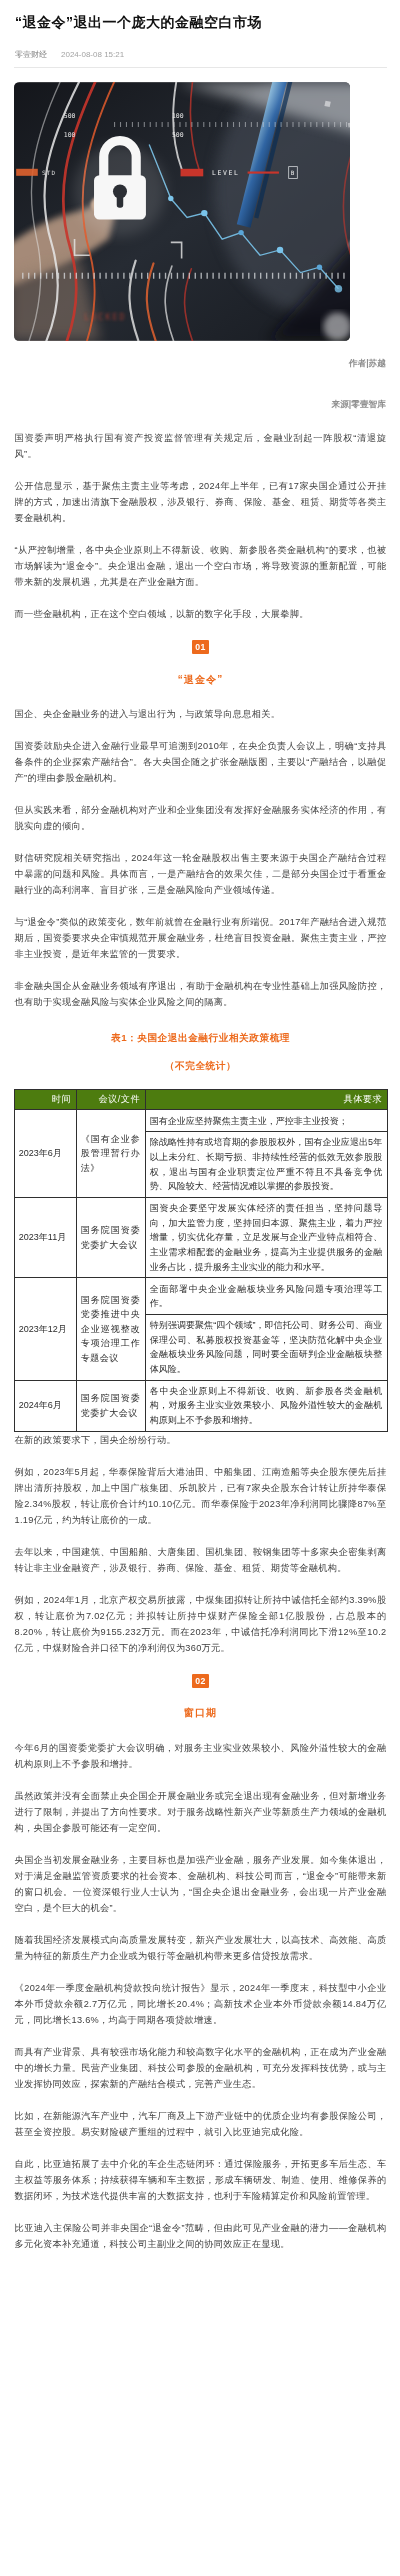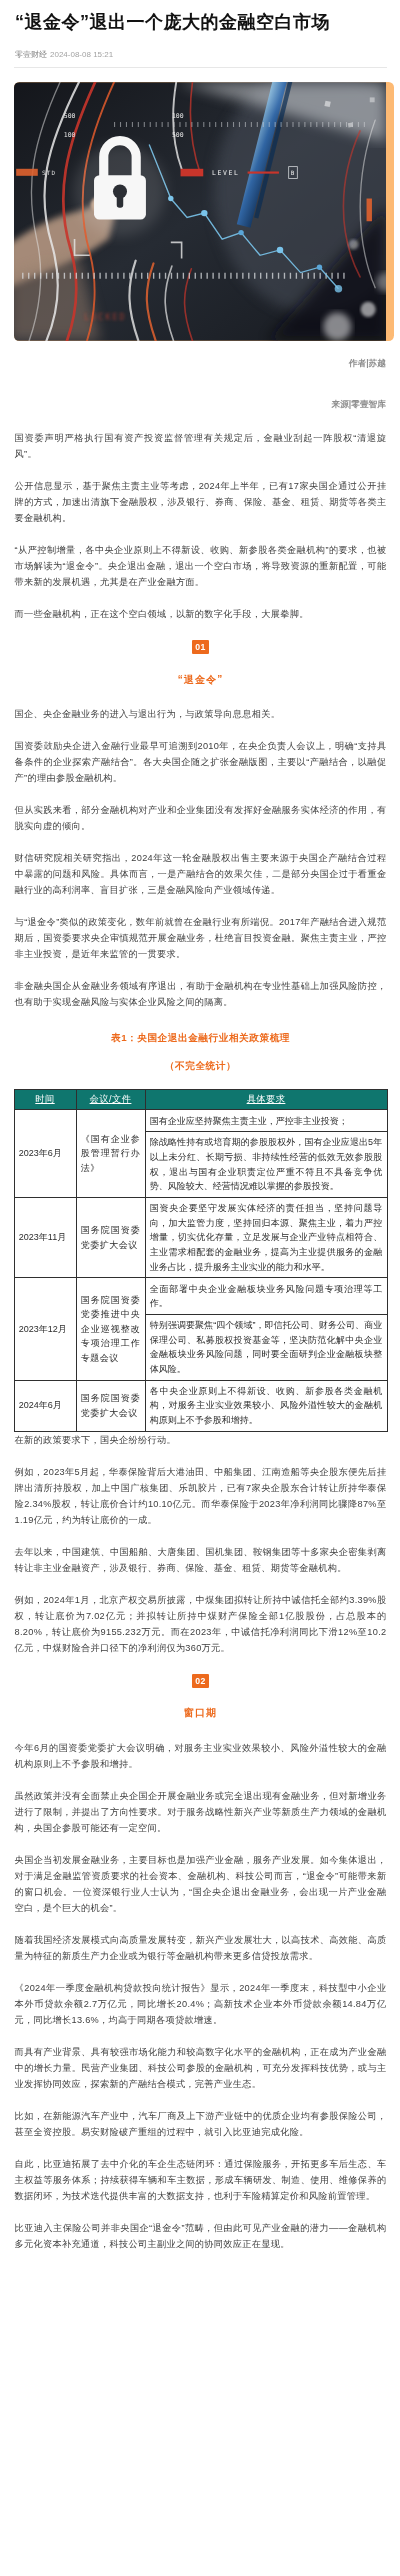--- a/index.html
+++ b/index.html
@@ -1,42 +1,42 @@
 <!DOCTYPE html>
 <html style="font-size:8.7px"><head>
 <meta charset="utf-8">
 <style>
   html,body{margin:0;padding:0;background:#ffffff;}
   body{width:401px;font-family:"Liberation Sans","DejaVu Sans",sans-serif;color:#404040;}
   .page{width:401px;background:#fff;overflow:hidden;}
 
-  .article-title{margin:9.7px 15px 0;font-size:18px;line-height:25px;font-weight:bold;color:#121212;letter-spacing:0.5px;}
-  .meta-row{margin:14px 15px 0;display:flex;align-items:baseline;gap:3px;font-size:8px;}
+  .article-title{margin:9.7px 15px 0;font-size:14px;line-height:25px;font-weight:bold;color:#121212;letter-spacing:0.5px;}
+  .meta-row{margin:14px 15px 0;display:flex;align-items:baseline;gap:14px;font-size:8px;}
   .account-name{color:#7b7b7b;}
   .publish-time{color:#a3a3a3;}
   .divider{height:0.5px;background:#e7e7e7;margin:7.6px 14px 0;}
 
-  .hero{margin:14px 14px 0;width:380px;height:259px;border-radius:5.4px;overflow:hidden;position:relative;background:#fdba74;}
+  .hero{margin:14px 14px 0;width:336px;height:259px;border-radius:5.4px;overflow:hidden;position:relative;background:#a3a3a3;}
   .hero svg{display:block;}
 
   .byline{margin:0 15px;text-align:right;font-size:8.7px;font-weight:600;color:#8f8f8f;line-height:13px;}
   .byline.first{margin-top:16px;}
   .byline.second{margin-top:28px;margin-bottom:19.5px;}
 
   .para{margin:0 14.6px 16px;font-size:9.2px;line-height:16px;text-align:justify;color:#404040;letter-spacing:0.3px;}
 
   .section-badge-wrap{text-align:center;margin:18px 0 0;}
   .section-badge{display:inline-block;background:#ed6a1d;color:#fff;font-size:8.7px;font-weight:bold;line-height:1;padding:2.7px 3.2px;border-radius:1.1px;letter-spacing:0.5px;}
   .section-heading{text-align:center;color:#ed6a1d;font-size:10px;font-weight:bold;margin:18.4px 0 19.5px;letter-spacing:1.1px;}
 
   .table-title{text-align:center;color:#ed6a1d;font-size:9.7px;font-weight:bold;margin:21.7px 16px 0;letter-spacing:0.5px;}
   .table-subtitle{text-align:center;color:#ed6a1d;font-size:9.7px;font-weight:bold;margin:15px 16px 16px;letter-spacing:0.5px;}
 
   table.policy{border-collapse:collapse;margin:0 13.5px;width:374px;border:1.1px solid #2f2f2f;table-layout:fixed;}
-  table.policy th{background:#0f766e;color:#fff;font-size:9.2px;font-weight:normal;text-align:center;padding:3.2px 4.3px;border:1.1px solid #2f2f2f;letter-spacing:0.5px;text-decoration:underline;}
+  table.policy th{background:#4d7c0f;color:#fff;font-size:9.2px;font-weight:normal;text-align:right;padding:3.2px 4.3px;border:1.1px solid #2f2f2f;letter-spacing:0.5px;}
   table.policy td{border:1.1px solid #2f2f2f;font-size:9px;color:#2b2b2b;padding:3.2px 4.3px;line-height:14.6px;vertical-align:middle;text-align:justify;}
   table.policy td.c-time{width:56px;text-align:left;}
   table.policy td.c-doc{width:64px;letter-spacing:0.5px;}
   table.policy col.time{width:62px;} table.policy col.doc{width:69px;}
 
   .source-note{text-align:center;color:#a0a0a0;font-size:8px;margin:18.4px 0 21.7px;letter-spacing:0.5px;}
 </style>
 </head>
 <body>
 

